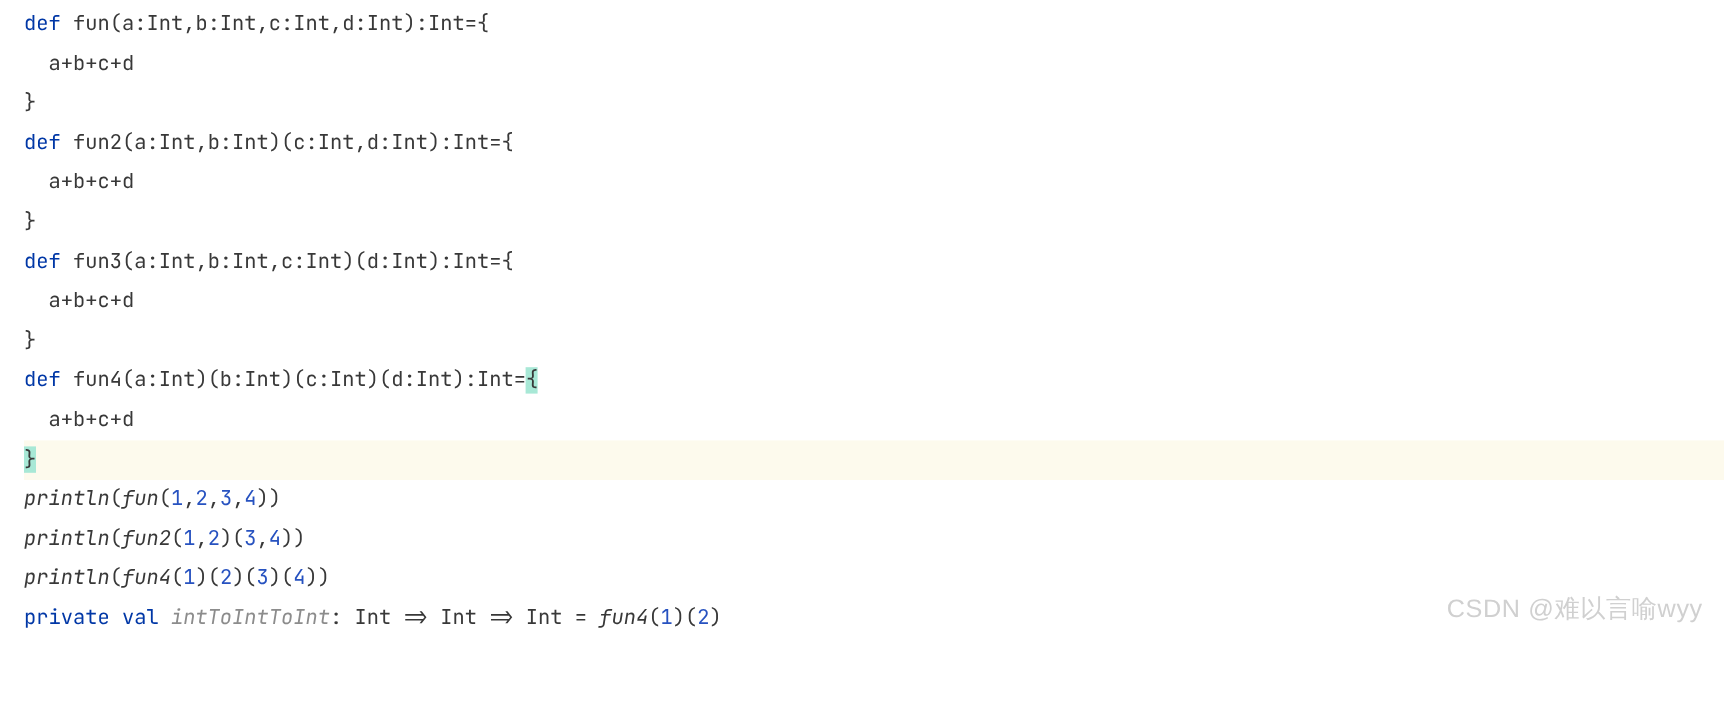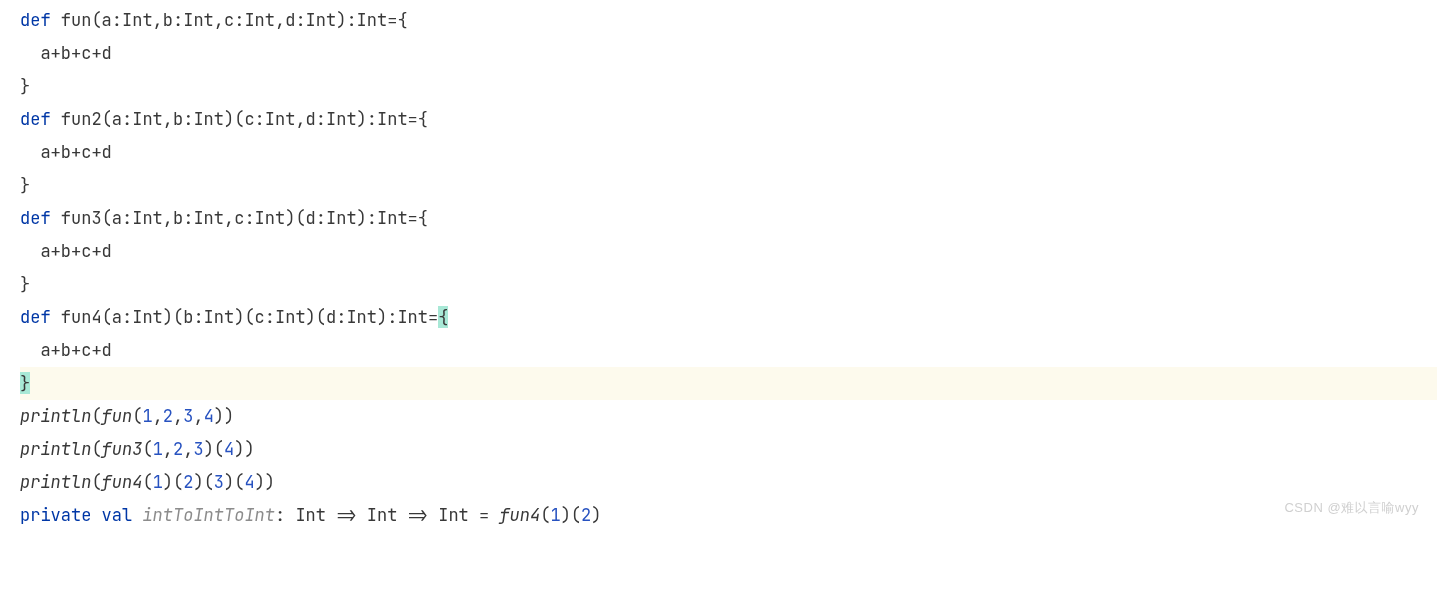--- a/index.html
+++ b/index.html
@@ -28,21 +28,21 @@
   .gr { color: #8c8c8c; font-style: italic; }
   .num { color: #2752c0; }
   .br-match {
     background: #a8e8d6;
   }
   .watermark {
     position: absolute;
     right: 18px;
     bottom: 8px;
     color: #d0d0d0;
-    font-size: 13px;
+    font-size: 21px;
     font-family: sans-serif;
     letter-spacing: 0.5px;
   }
 </style>
 </head>
 <body>
 
 <div class="code-area">
 
 <div class="line"><span class="kw">def</span><span> </span><span>fun</span><span>(a:Int,b:Int,c:Int,d:Int):Int={</span></div>
@@ -56,22 +56,22 @@
 <div class="line"><span class="kw">def</span><span> </span><span>fun3</span><span>(a:Int,b:Int,c:Int)(d:Int):Int={</span></div>
 <div class="line"><span>  a+b+c+d</span></div>
 <div class="line"><span>}</span></div>
 
 <div class="line"><span class="kw">def</span><span> </span><span>fun4</span><span>(a:Int)(b:Int)(c:Int)(d:Int):Int=</span><span class="br-match">{</span></div>
 <div class="line"><span>  a+b+c+d</span></div>
 <div class="line hl"><span class="br-match">}</span></div>
 
 <div class="line"><span class="it">println</span><span>(</span><span class="it">fun</span><span>(</span><span class="num">1</span><span>,</span><span class="num">2</span><span>,</span><span class="num">3</span><span>,</span><span class="num">4</span><span>))</span></div>
 
+<div class="line"><span class="it">println</span><span>(</span><span class="it">fun2</span><span>(</span><span class="num">1</span><span>,</span><span class="num">2</span><span>)(</span><span class="num">3</span><span>,</span><span class="num">4</span><span>))</span></div>
 
-<div class="line"><span class="it">println</span><span>(</span><span class="it">fun3</span><span>(</span><span class="num">1</span><span>,</span><span class="num">2</span><span>,</span><span class="num">3</span><span>)(</span><span class="num">4</span><span>))</span></div>
 
 <div class="line"><span class="it">println</span><span>(</span><span class="it">fun4</span><span>(</span><span class="num">1</span><span>)(</span><span class="num">2</span><span>)(</span><span class="num">3</span><span>)(</span><span class="num">4</span><span>))</span></div>
 
 
 <div class="line"><span class="kw">private val</span><span> </span><span class="gr">intToIntToInt</span><span>: Int =&gt; Int =&gt; Int = </span><span class="it">fun4</span><span>(</span><span class="num">1</span><span>)(</span><span class="num">2</span><span>)</span></div>
 
 <div class="watermark">CSDN @难以言喻wyy</div>
 </div>
 
 </body></html>

